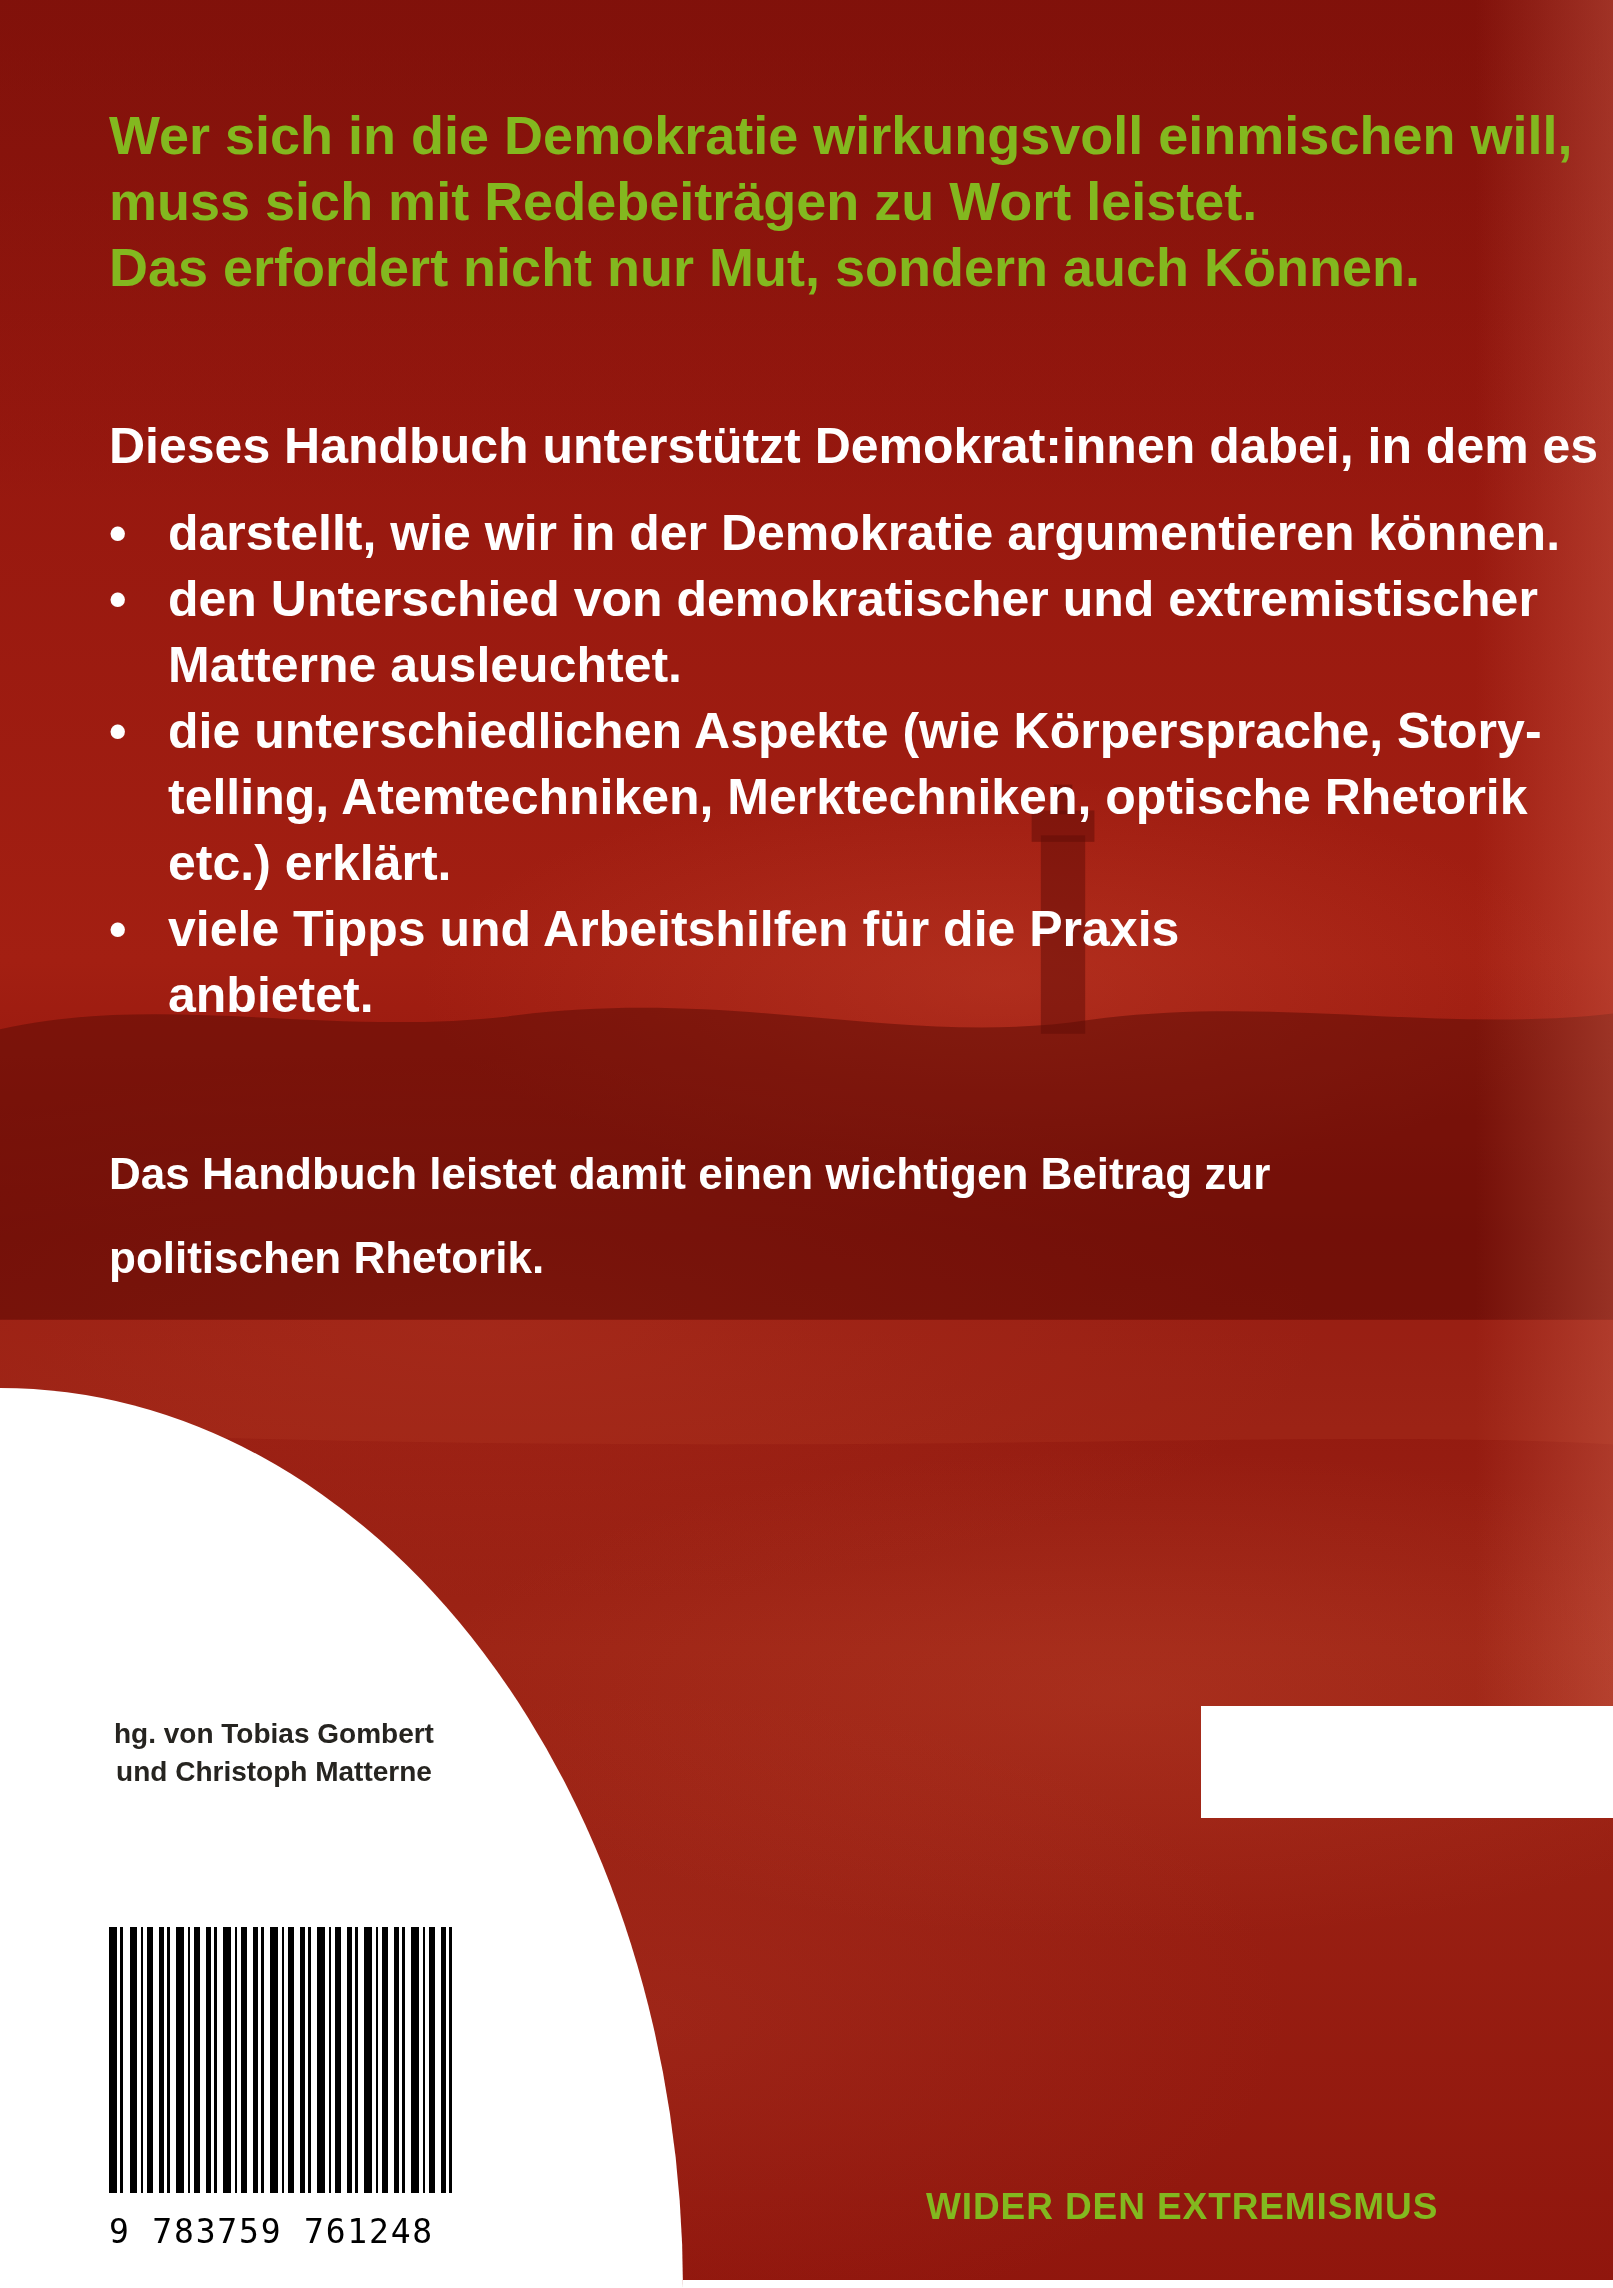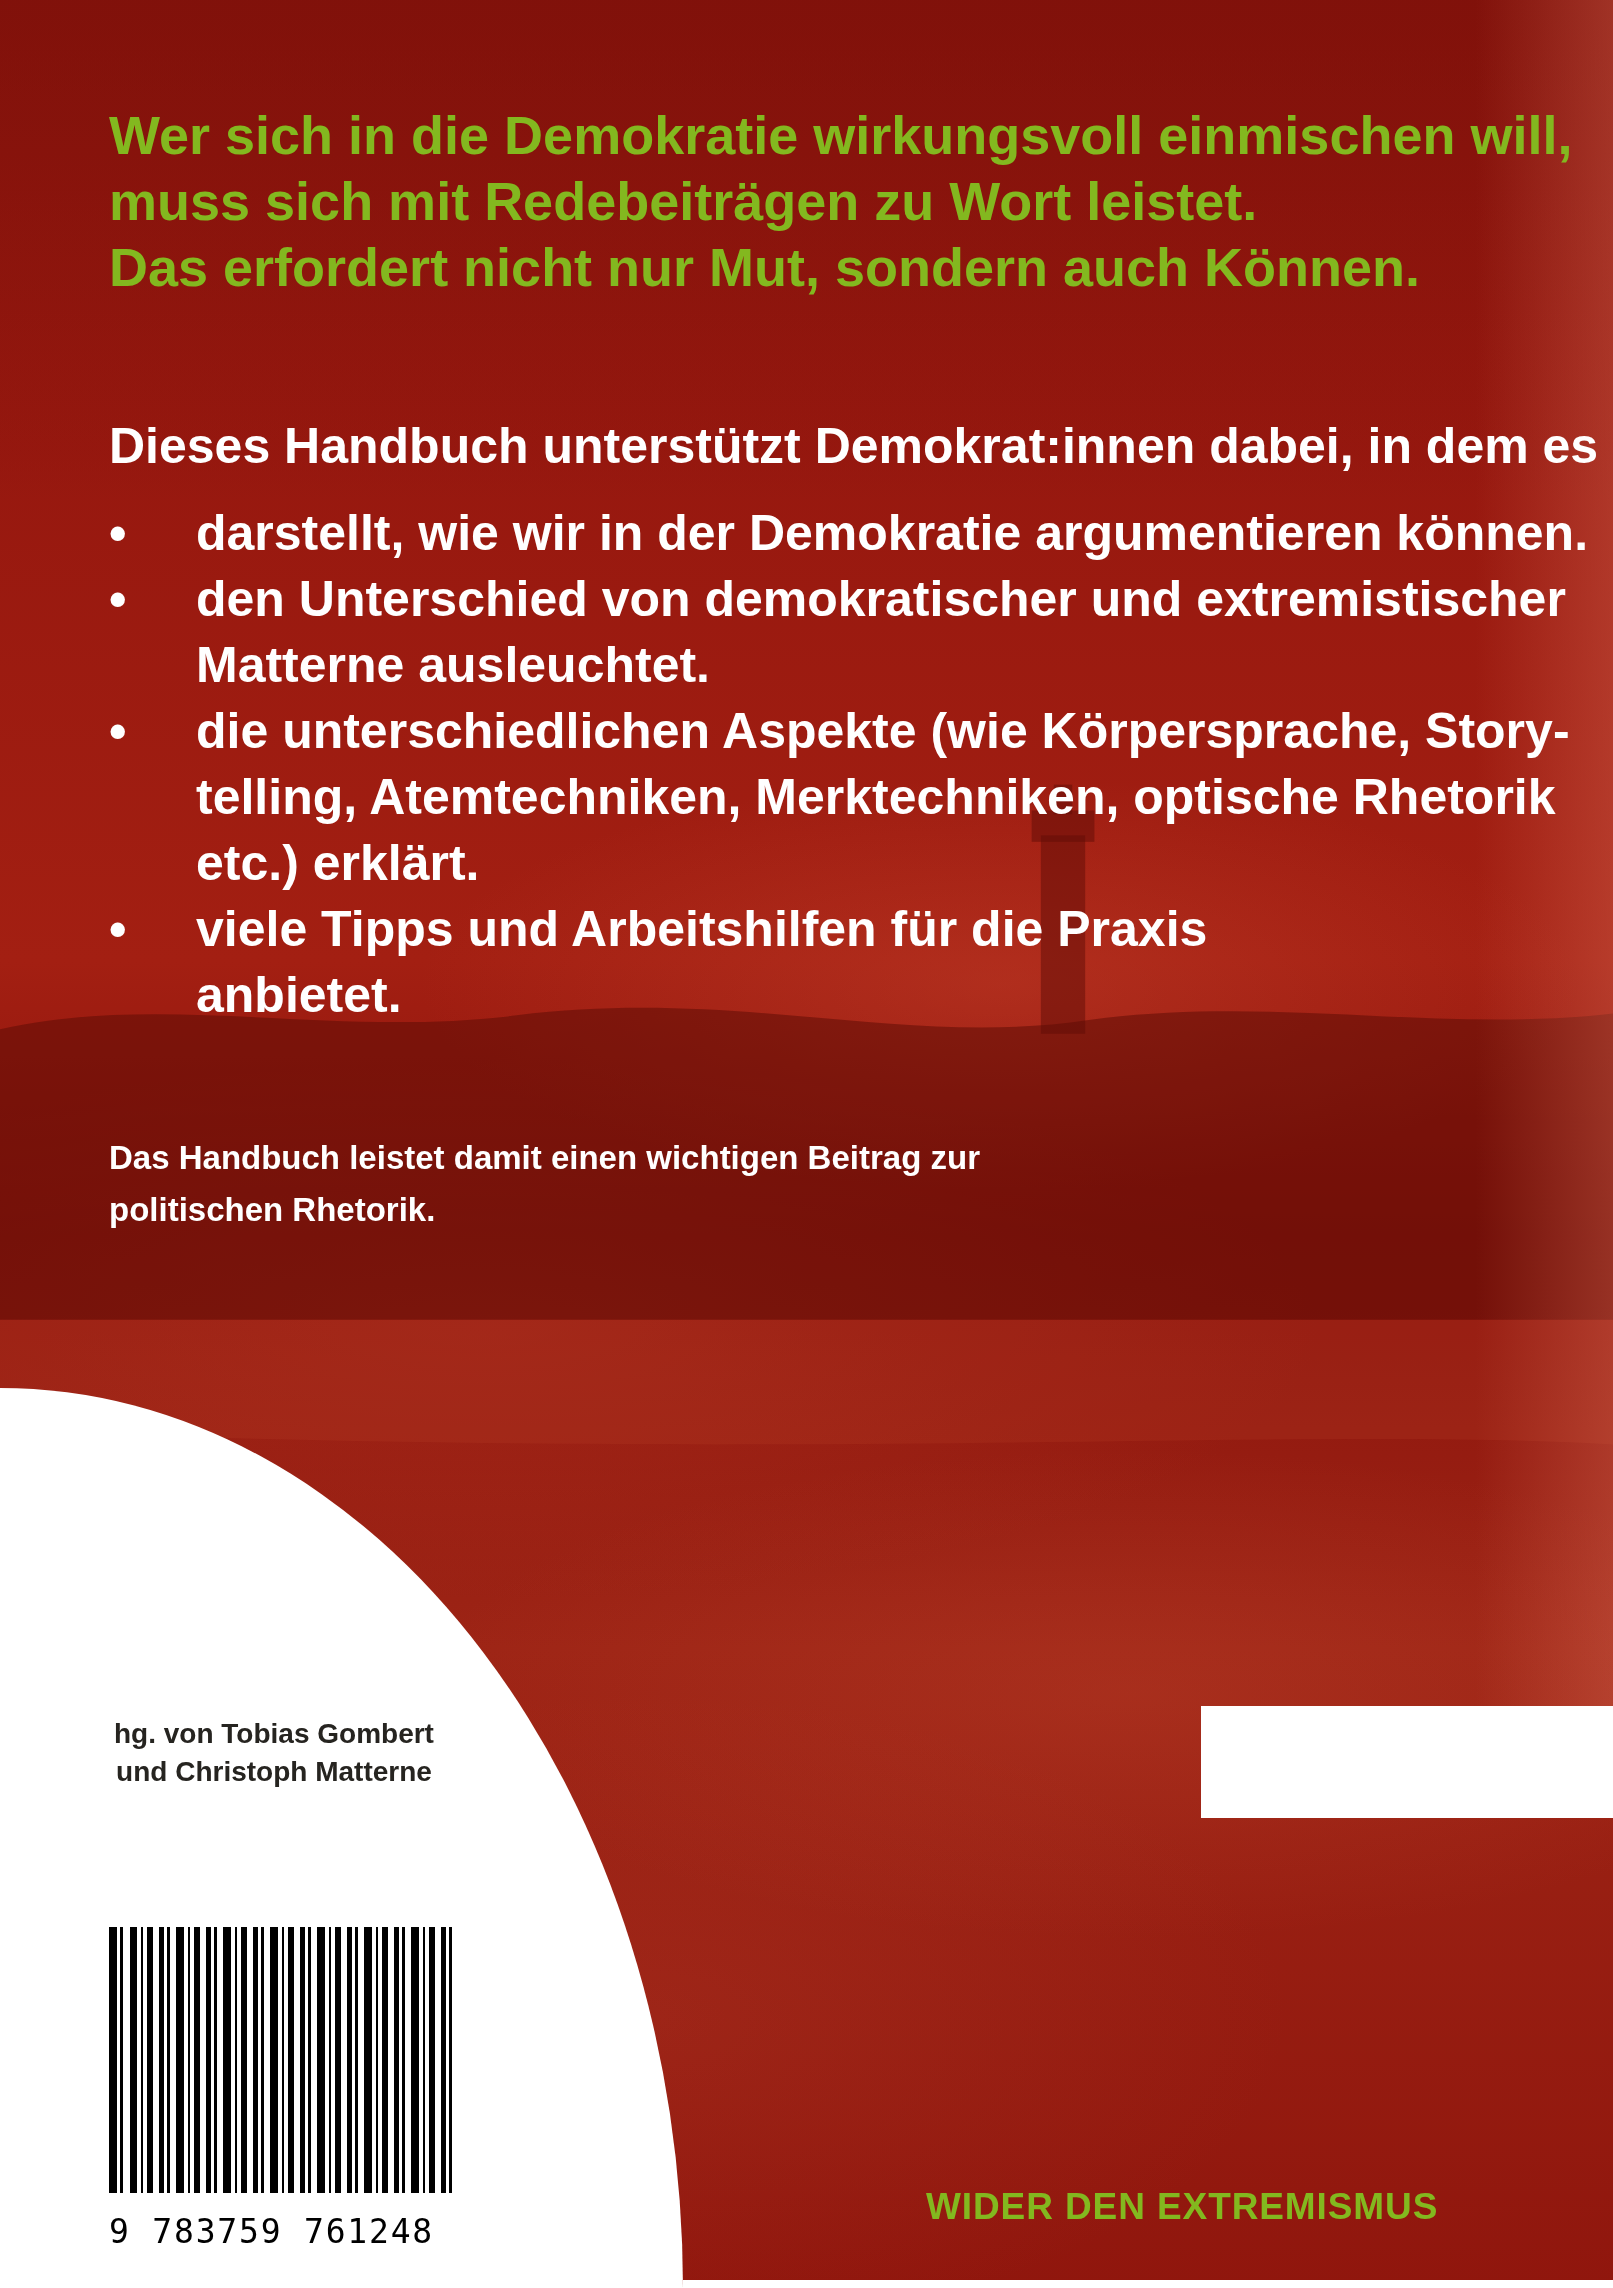--- a/index.html
+++ b/index.html
@@ -39,24 +39,24 @@
     color:var(--text-white,#fff);
   }
   .bullets{
     position:absolute;left:109px;top:500px;
     margin:0;padding:0;list-style:none;
     color:var(--text-white,#fff);
     font-size:50px;font-weight:bold;line-height:66px;
   }
   .bullet{display:flex;}
   .marker{flex:0 0 59px;width:59px;}
-  .btext{white-space:pre;margin-left:28px;}
+  .btext{white-space:pre;}
   .closing{
     position:absolute;left:109px;top:1132px;
-    font-size:33px;font-weight:bold;line-height:52px;
+    font-size:44px;font-weight:bold;line-height:84px;
     color:var(--text-white,#fff);
     white-space:pre;
   }
 
   .white-curve{
     position:absolute;left:0;bottom:0;
     width:683px;height:901px;
     background:#ffffff;
     border-top-right-radius:683px 901px;
   }

